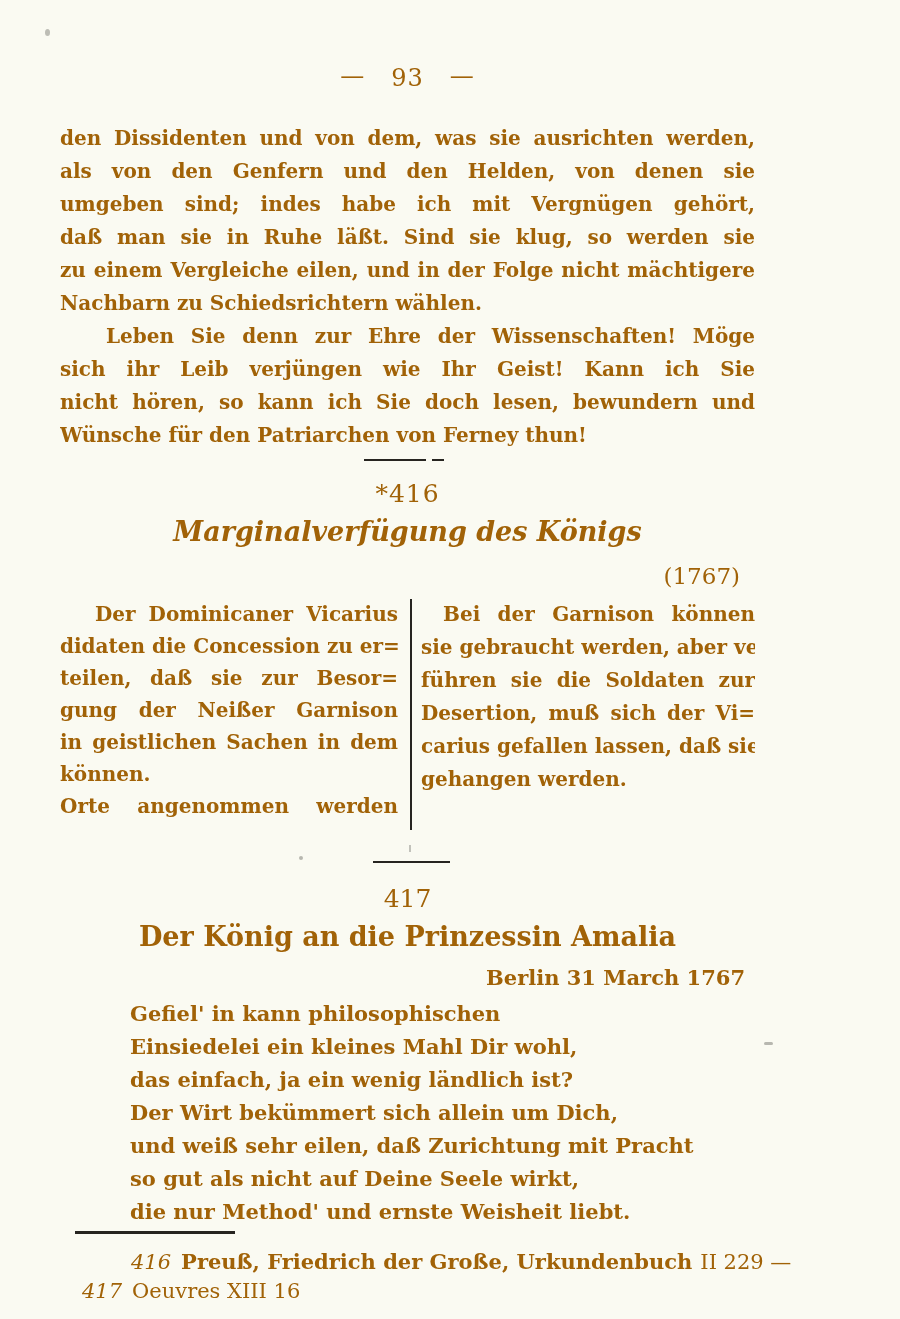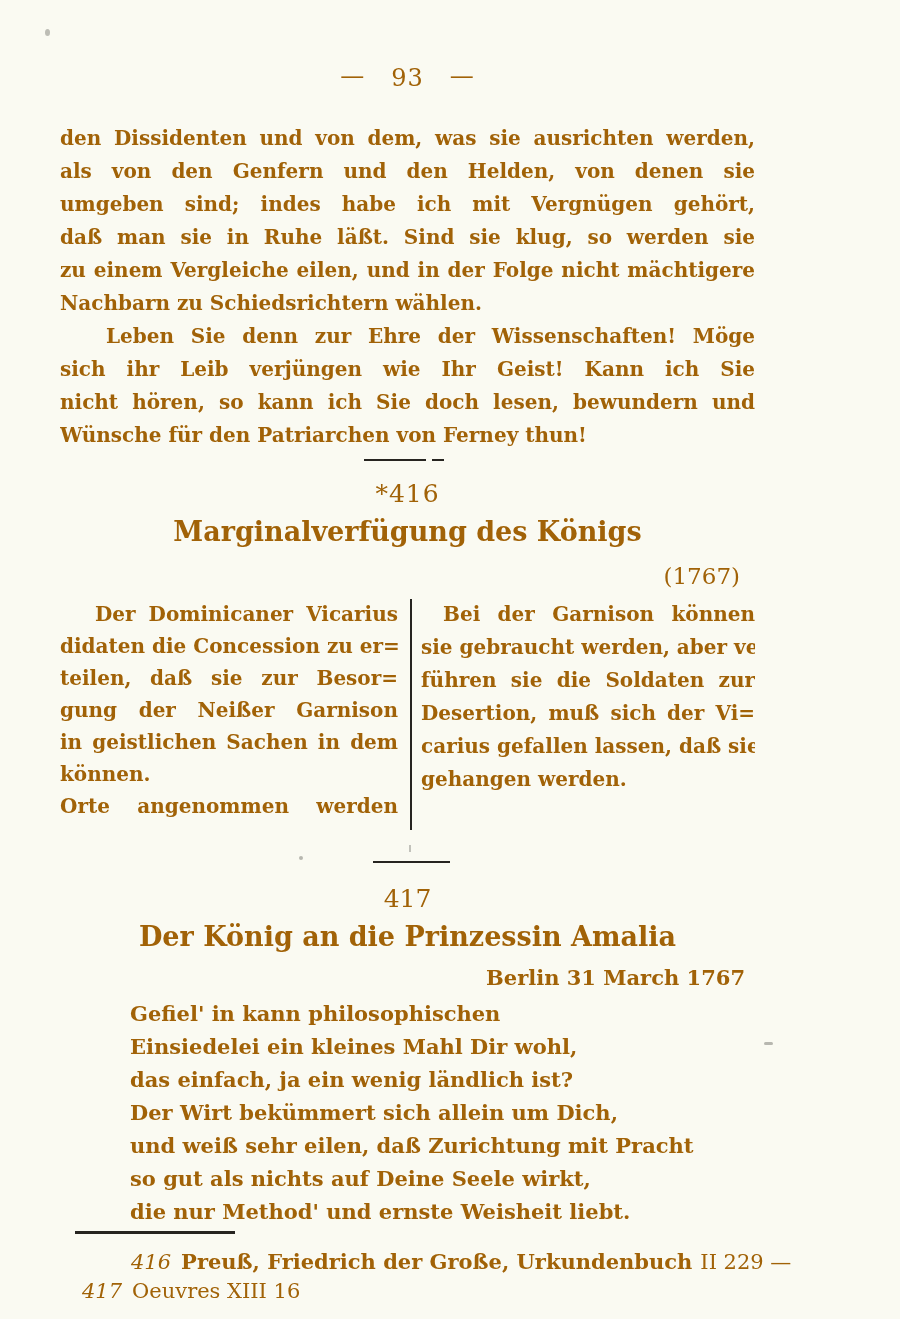--- a/index.html
+++ b/index.html
@@ -37,21 +37,21 @@
   
   .rule { background: #262420; }
   .divider1 { top: 459px; left: 364px; width: 62px; height: 2px; }
   .divider1b { top: 459px; left: 432px; width: 12px; height: 2px; }
   .divider2 { top: 861px; left: 373px; width: 77px; height: 2px; }
   .vrule { top: 599px; left: 410px; width: 2px; height: 231px; }
   .footrule { top: 1231px; left: 75px; width: 160px; height: 3px; }
 
   
   .sec416num { top: 479px; left: 60px; width: 695px; text-align: center; font-size: 25px; letter-spacing: 1px; }
-  .sec416title { top: 516px; left: 60px; width: 695px; text-align: center; font-size: 27px; }
+  .sec416title { top: 516px; left: 60px; width: 695px; text-align: center; font-size: 27px; font-style: italic; }
   .sec416year { top: 563px; left: 68px; width: 672px; text-align: right; font-size: 23px; }
 
   
   .colL { top: 598px; left: 60px; width: 338px; font-size: 20px; line-height: 32px; }
   .colR { top: 598px; left: 421px; width: 334px; font-size: 20px; line-height: 33px; }
   .colL .jline { height: 32px; }
 
   
   .sec417num { top: 884px; left: 60px; width: 695px; text-align: center; font-size: 25px; }
   .sec417title { top: 921px; left: 60px; width: 695px; text-align: center; font-size: 27px; }
@@ -129,21 +129,21 @@
   <div class="abs sec417num antiqua">417</div>
   <div class="abs sec417title fraktur">Der König an die Prinzessin Amalia</div>
   <div class="abs sec417date fraktur">Berlin 31 March 1767</div>
 
   <div class="abs poem fraktur">
     <div>Gefiel' in kann philosophischen</div>
     <div>Einsiedelei ein kleines Mahl Dir wohl,</div>
     <div>das einfach, ja ein wenig ländlich ist?</div>
     <div>Der Wirt bekümmert sich allein um Dich,</div>
     <div>und weiß sehr eilen, daß Zurichtung mit Pracht</div>
-    <div>so gut als nichts auf Deine Seele wirkt,</div>
+    <div>so gut als nicht auf Deine Seele wirkt,</div>
     <div>die nur Method' und ernste Weisheit liebt.</div>
   </div>
 
   <div class="abs rule footrule"></div>
   <div class="abs footnotes">
     <div class="fnote1">
       <span class="antiqua ital fnum">416</span><span class="fraktur">Preuß, Friedrich der Große, Urkundenbuch</span><span class="antiqua fref">II 229 —</span>
     </div>
     <div class="fnote2">
       <span class="antiqua ital fnum">417</span><span class="antiqua">Oeuvres XIII 16</span>

